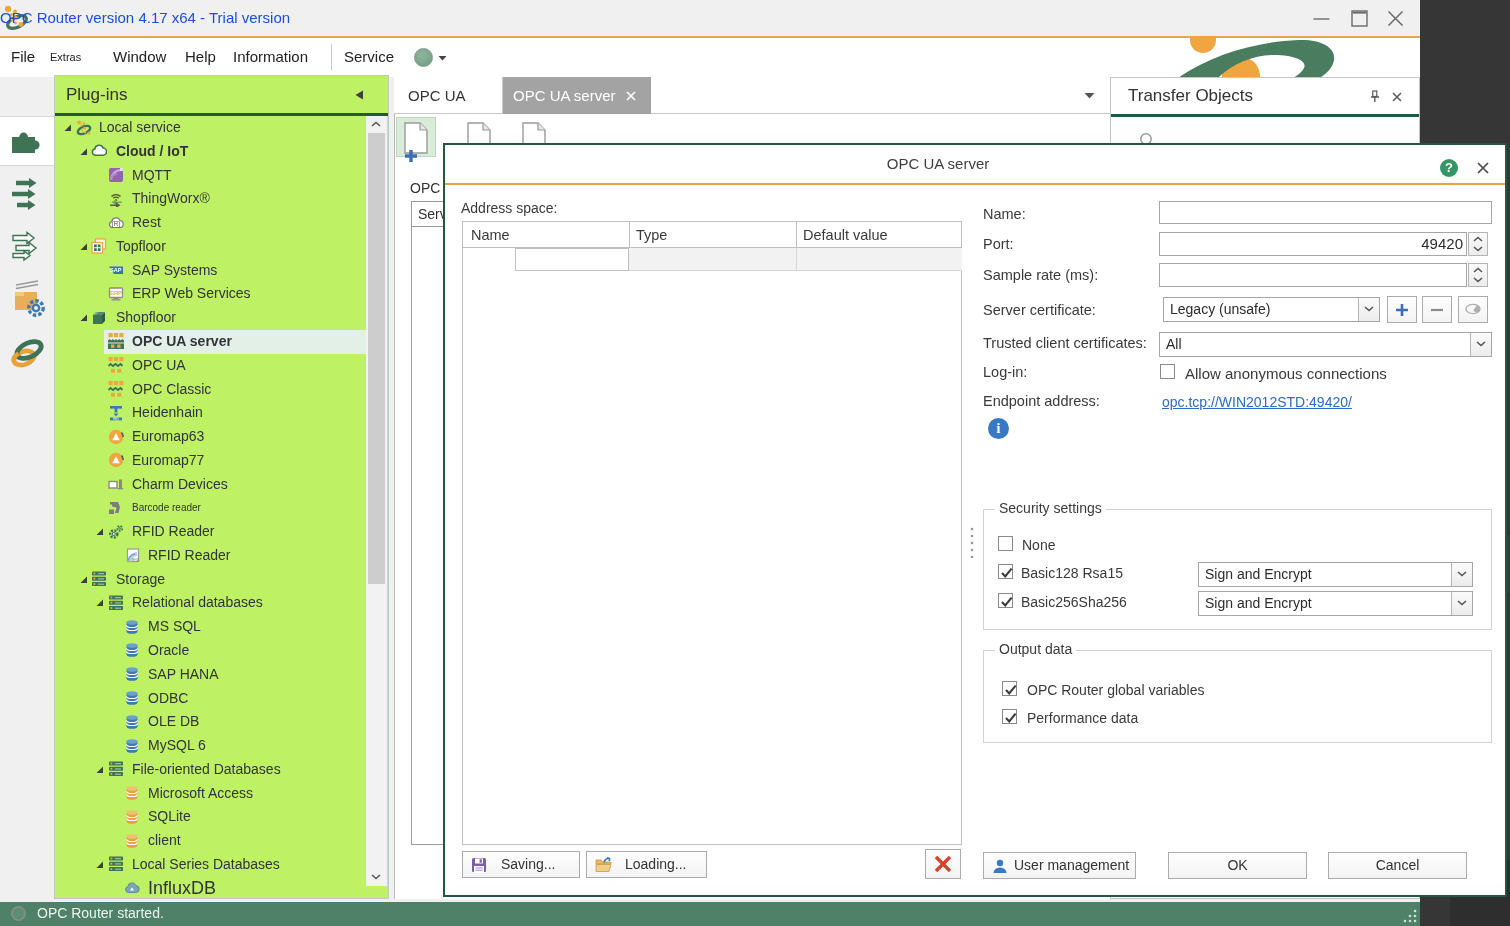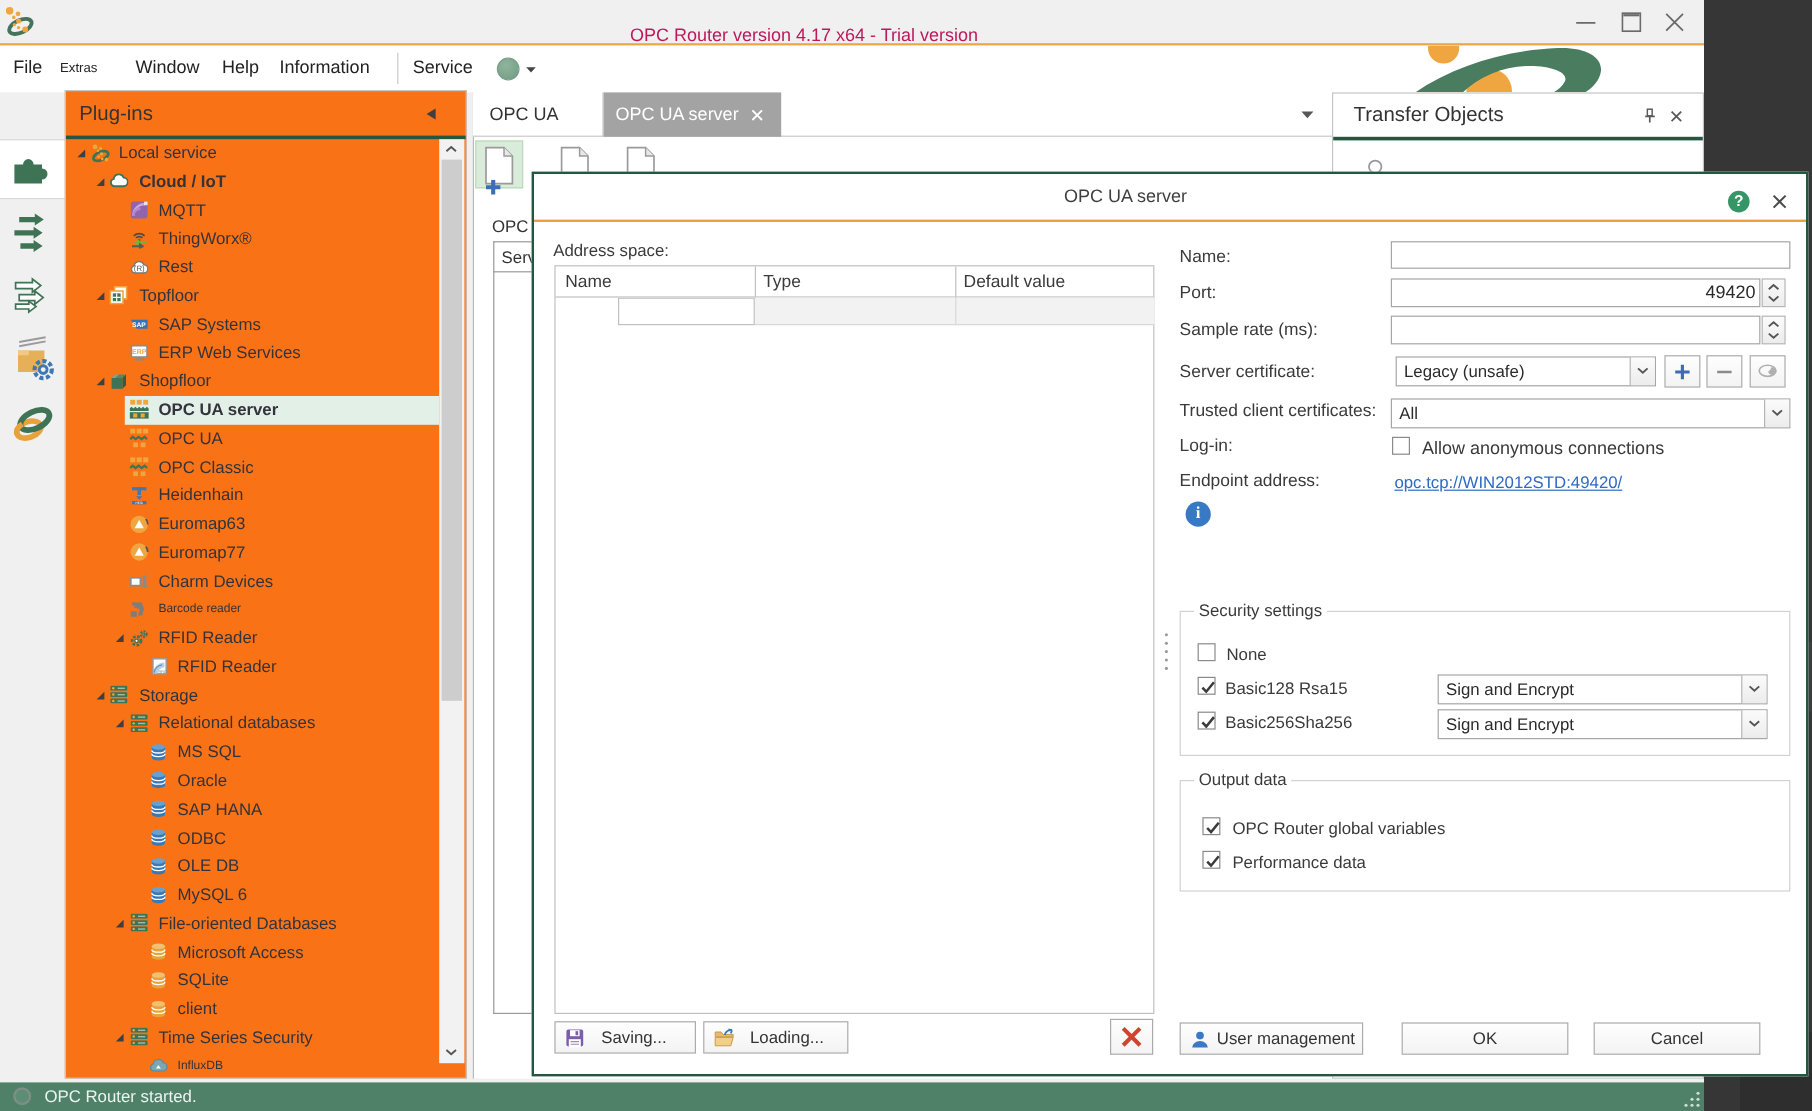--- a/index.html
+++ b/index.html
@@ -17,21 +17,21 @@
         </g>
 <circle cx="3" cy="5" r="3.2" fill="#EFA640"></circle>
 <circle cx="10" cy="7.5" r="2" fill="#EFA640"></circle>
 <circle cx="6.5" cy="10.5" r="1.5" fill="#EFA640"></circle>
 <circle cx="10.5" cy="13.5" r="2.1" fill="#EFA640"></circle>
 <circle cx="7" cy="16.5" r="1.4" fill="#EFA640"></circle>
 <circle cx="10.5" cy="19" r="1.4" fill="#EFA640"></circle>
 <circle cx="16" cy="20.5" r="2.4" fill="#EFA640"></circle>
       </svg>
     </div>
-<div class="abs" style="left:0;top:12px;width:1340px;text-align:center;line-height:36px;font-size:15px;color:#be185d">OPC Router version 4.17 x64 - Trial version</div>
+<div class="abs" style="left:0;top:0;width:1340px;text-align:left;line-height:36px;font-size:15px;color:#1d4ed8">OPC Router version 4.17 x64 - Trial version</div>
 <div class="abs" style="left:1313px;top:10px">
       <svg width="17" height="17" viewBox="0 0 17 17" style="">
         <path d="M0.5 9 h16" stroke="#6a6a6a" stroke-width="1.4"></path>
       </svg>
     </div>
 <div class="abs" style="left:1351px;top:10px">
       <svg width="17" height="17" viewBox="0 0 17 17" style="">
         <rect x="1" y="1" width="15" height="15" fill="none" stroke="#6a6a6a" stroke-width="1.4"></rect>
         <rect x="1.8" y="1.8" width="13.4" height="1.8" fill="#6a6a6a"></rect>
       </svg>
@@ -104,21 +104,21 @@
           <ellipse cx="15" cy="24" rx="10.5" ry="6.5" fill="none" stroke="#E8A23C" stroke-width="4.6"></ellipse>
         </g>
 <g transform="rotate(-25 20 16)">
           <ellipse cx="20" cy="16" rx="13" ry="7" fill="none" stroke="#3E7355" stroke-width="4.8"></ellipse>
         </g>
 <g transform="rotate(-20 15 24)">
           <path d="M4.5 24 a10.5 6.5 0 0 1 7 -6.2" fill="none" stroke="#E8A23C" stroke-width="4.6"></path>
         </g>
       </svg>
     </div>
-<div class="abs" style="left:54px;top:75px;width:335px;height:824px;background:#f97316;border:1px solid #c5c5c5">
+<div class="abs" style="left:54px;top:75px;width:335px;height:824px;background:#bef264;border:1px solid #c5c5c5">
 <div class="abs" style="left:11px;top:0;height:37px;line-height:37px;font-size:17px;color:#333">Plug-ins</div>
 <div class="abs" style="left:300px;top:14px">
         <svg width="9" height="10" viewBox="0 0 9 10" style="">
           <polygon points="8,0.5 8,9.5 0.5,5" fill="#3f3f3f"></polygon>
         </svg>
       </div>
 <div class="abs" style="left:0;top:37px;width:333px;height:2.5px;background:#24573F"></div>
 <div class="abs" style="left:0;top:0;width:311px;height:822px;overflow:hidden">
 <svg style="position:absolute;left:9px;top:48.0px" width="8" height="8" viewBox="0 0 8 8">
           <polygon points="7,0.5 7,7 0.5,7" fill="#3f3f3f"></polygon>
@@ -444,28 +444,28 @@
 <rect x="1" y="5.8" width="14" height="4" rx="0.8" fill="#3E7355"></rect>
 <rect x="1" y="11.1" width="14" height="4" rx="0.8" fill="#3E7355"></rect>
 <circle cx="3.4" cy="2.5" r="1" fill="#EFA640"></circle>
             <circle cx="3.4" cy="7.8" r="1" fill="#EFA640"></circle>
             <circle cx="3.4" cy="13.1" r="1" fill="#EFA640"></circle>
 <rect x="7" y="2" width="6" height="1.2" fill="#fff" opacity="0.5"></rect>
             <rect x="7" y="7.3" width="6" height="1.2" fill="#fff" opacity="0.5"></rect>
             <rect x="7" y="12.6" width="6" height="1.2" fill="#fff" opacity="0.5"></rect>
           </svg>
         </div>
-<div style="position:absolute;left:77px;top:776.9px;height:23.8px;line-height:23.8px;font-size:14px;font-weight:normal;color:#33333b;white-space:nowrap">Time Series Security</div>
+<div style="position:absolute;left:77px;top:776.9px;height:23.8px;line-height:23.8px;font-size:14px;font-weight:normal;color:#33333b;white-space:nowrap">Local Series Databases</div>
 <div style="position:absolute;left:69px;top:804.1px;width:16px;height:16px">
           <svg width="16" height="16" viewBox="0 0 16 16" style="">
             <path d="M4.2 12.5 a3 3 0 0 1 -0.4 -5.9 a4.2 4.2 0 0 1 8.1 -1 a3.2 3.2 0 0 1 -0.3 6.9 z" fill="#7BA7B5" stroke="#5B8A9A" stroke-width="1"></path>
 <path d="M6 10.5 l2 -3 2 3 z" fill="#fff"></path>
           </svg>
         </div>
-<div style="position:absolute;left:93px;top:800.6px;height:23.8px;line-height:23.8px;font-size:10px;font-weight:normal;color:#33333b;white-space:nowrap">InfluxDB</div>
+<div style="position:absolute;left:93px;top:800.6px;height:23.8px;line-height:23.8px;font-size:18px;font-weight:normal;color:#33333b;white-space:nowrap">InfluxDB</div>
 </div>
 <div class="abs" style="left:311px;top:40px;width:21px;height:770px;background:#f2f2f2">
 <div class="abs" style="left:5px;top:5px">
           <svg width="10" height="6" viewBox="0 0 10 6" style="">
             <path d="M1 5 l4 -3.5 L9 5" fill="none" stroke="#555" stroke-width="1.6"></path>
           </svg>
         </div>
 <div class="abs" style="left:2px;top:17px;width:17px;height:451px;background:#cdcdcd"></div>
 <div class="abs" style="left:5px;top:758px">
           <svg width="10" height="6" viewBox="0 0 10 6" style="">

